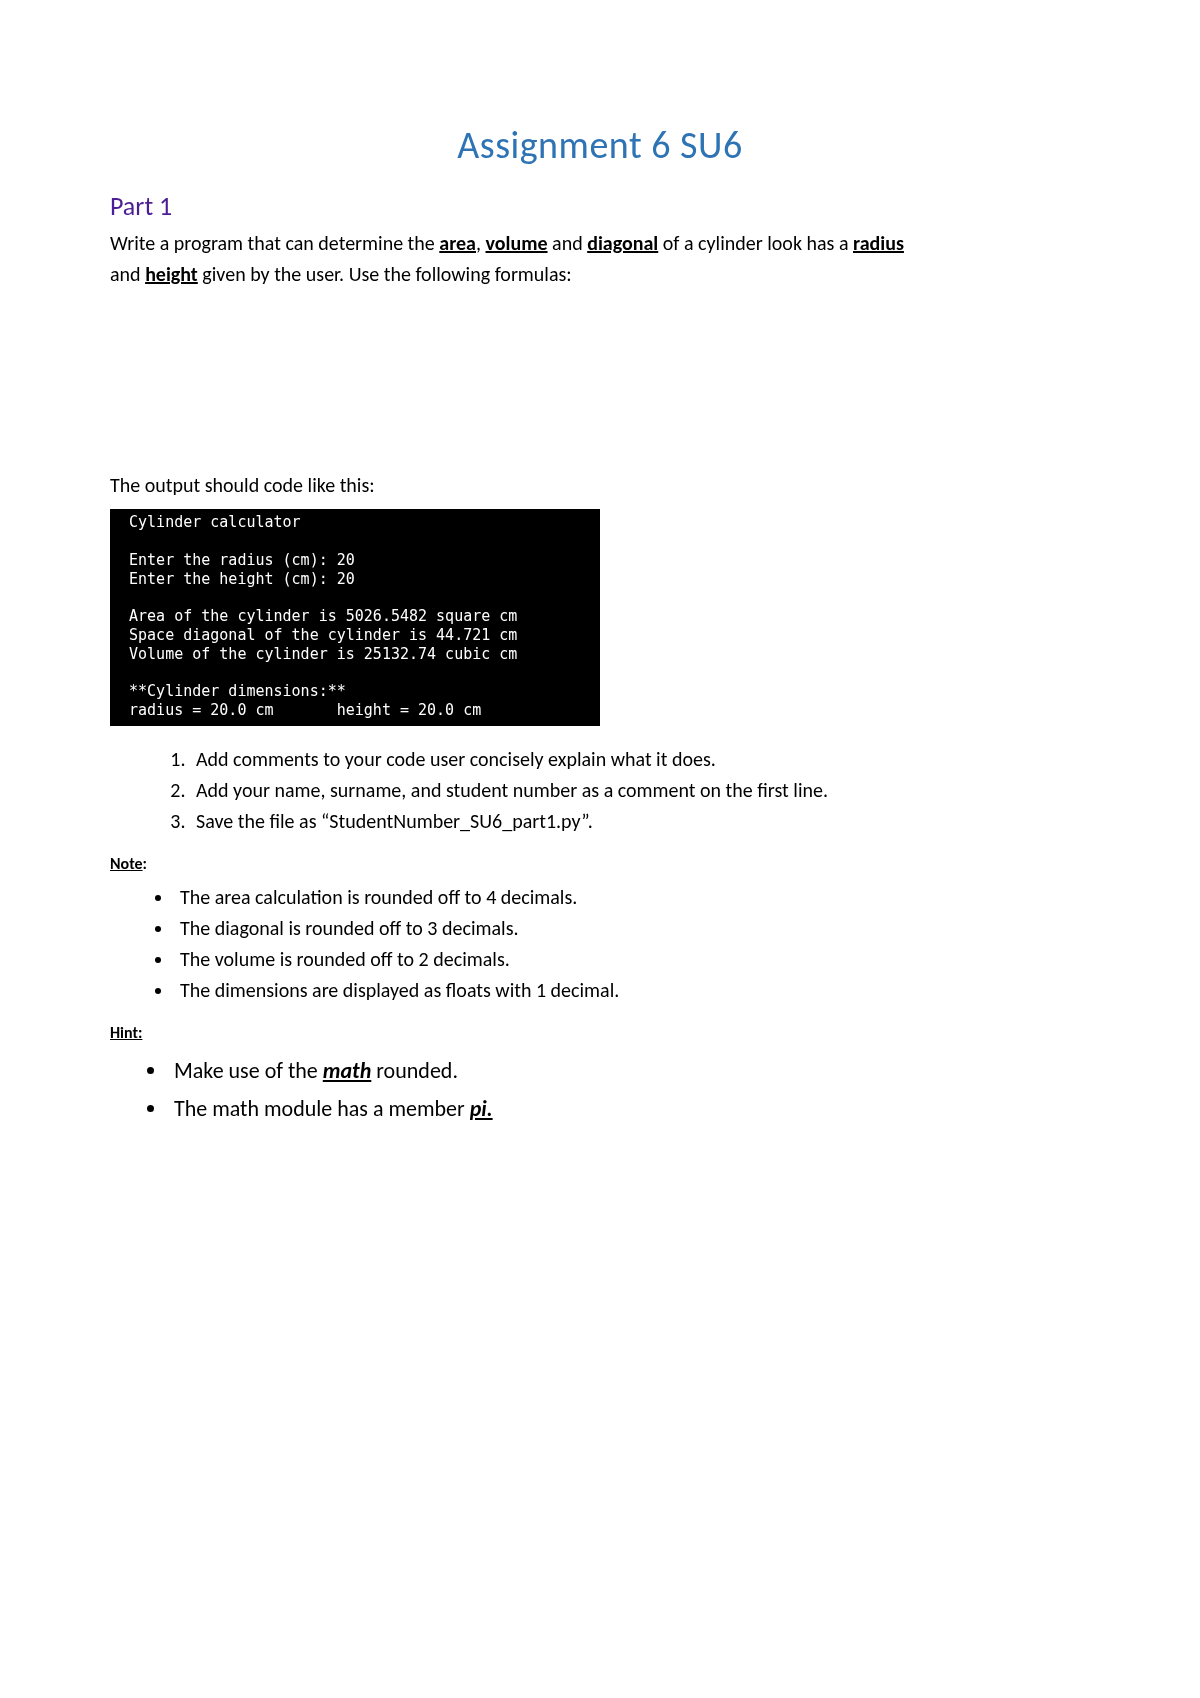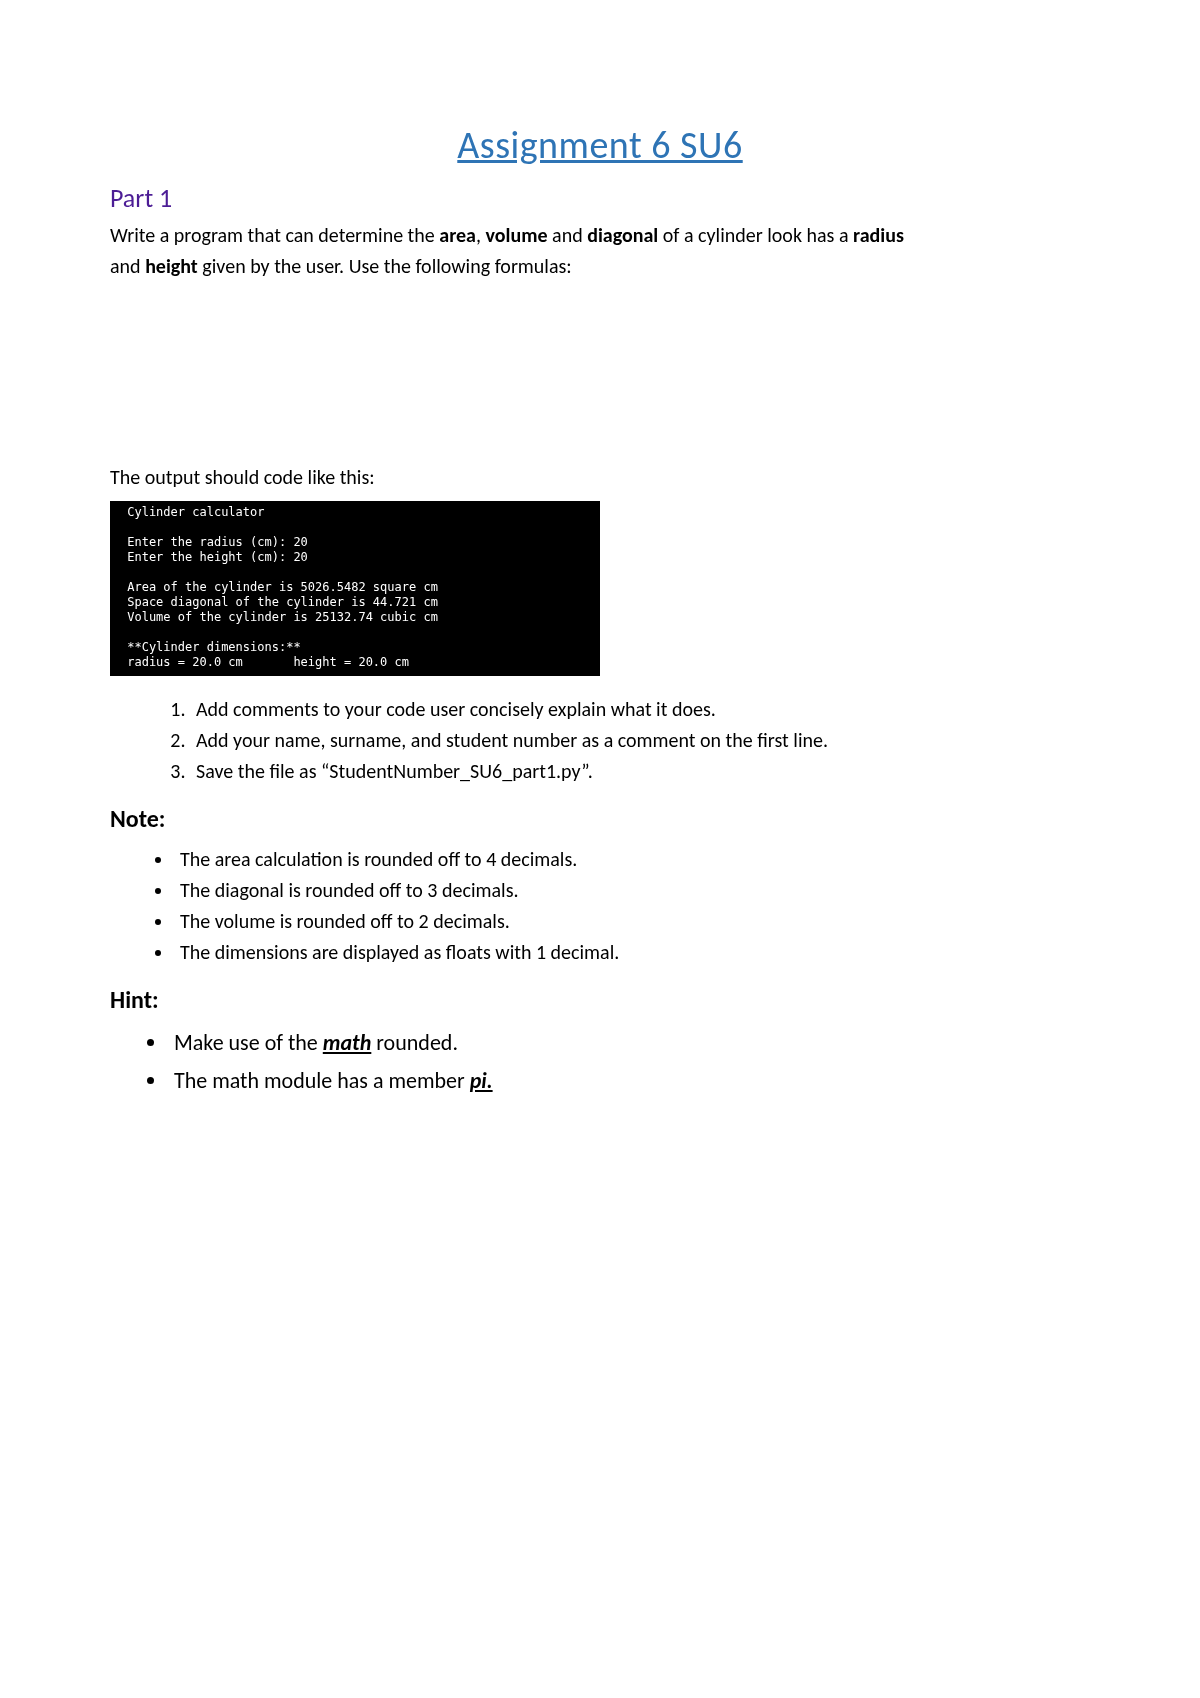--- a/index.html
+++ b/index.html
@@ -9,63 +9,62 @@
     color: #000;
     padding: 120px 110px 0 110px;
     font-size: 20px;
     line-height: 1.35;
   }
   .title {
     text-align: center;
     color: #2E74B5;
     font-size: 38px;
     font-weight: 400;
-    margin-bottom: 10px;
+    margin-bottom: 18px;
     letter-spacing: 0.5px;
-    text-decoration: underline;
   }
   .subhead {
     color: #4c1d95;
     font-size: 26px;
     font-weight: 400;
     margin-top: 8px;
     margin-bottom: 6px;
   }
   .para { margin-bottom: 4px; }
   .formula-gap { height: 180px; }
   .console {
     background: #000;
     color: #fff;
     font-family: "DejaVu Sans Mono", Consolas, "Courier New", monospace;
-    font-size: 12px;
+    font-size: 15px;
     line-height: 1.25;
     padding: 4px 10px 6px 10px;
     width: 490px;
     margin: 10px 0 18px 0;
     white-space: pre;
   }
   ol.steps {
     list-style: decimal;
     margin: 0 0 16px 80px;
   }
   ol.steps li { padding: 2px 0 2px 6px; }
-  .section-label { font-weight: bold; margin: 10px 0 8px 0; font-size: 24px; }
+  .section-label { font-weight: bold; margin: 10px 0 8px 0; font-size: 16px; }
   ul.bullets {
     list-style: disc;
     margin: 0 0 16px 64px;
   }
   ul.bullets li { padding: 2px 0 2px 6px; }
   ul.hint-bullets {
     list-style: disc;
     margin: 6px 0 0 58px;
     font-size: 22px;
   }
   ul.hint-bullets li { padding: 4px 0 4px 6px; }
   .biu { font-weight: bold; font-style: italic; text-decoration: underline; text-align: right; }
-  b { font-weight: bold; }
+  b { font-weight: bold; text-decoration: underline; }
 </style>
 </head>
 <body>
 
 <div class="title">Assignment 6 SU6</div>
 
 <div class="subhead">Part 1</div>
 
 <p class="para">
   <span>Write a program that can determine the </span><b>area</b><span>, </span><b>volume</b><span> and </span><b>diagonal</b><span> of a cylinder look has a </span><b>radius</b>

